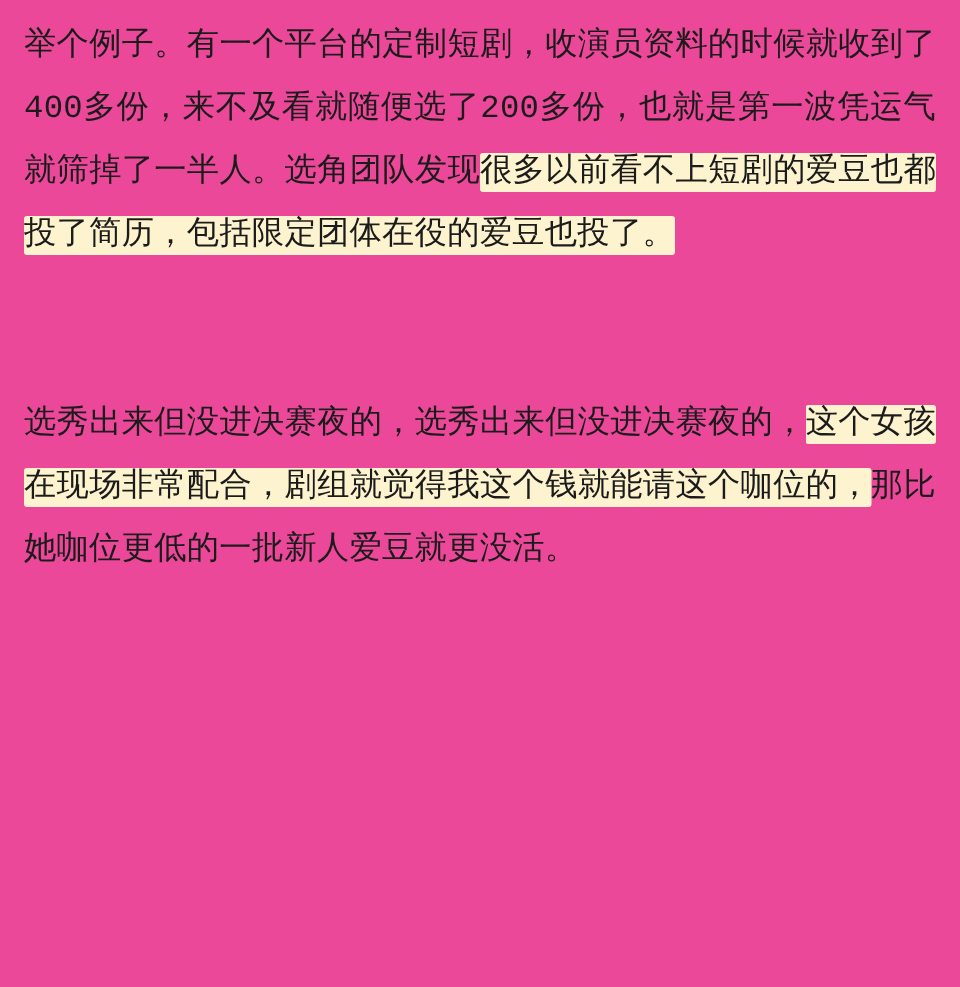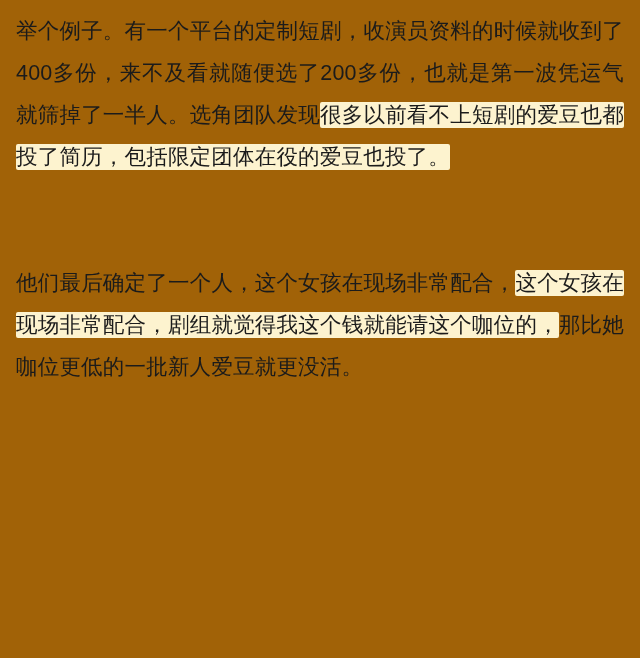--- a/index.html
+++ b/index.html
@@ -12,21 +12,22 @@
     height: 658px;
     font-family: "Liberation Sans", "DejaVu Sans", sans-serif;
     color: #1b1b1b;
     overflow: hidden;
   }
   .page {
     box-sizing: border-box;
     width: 640px;
     height: 658px;
     padding: 10px 16px 0 16px;
-    background: #a16207;
+    background: #ec4899;
+    font-family: Liberation Mono, monospace;
   }
   .para {
     font-size: 21.5px;
     line-height: 42px;
     letter-spacing: 0.2px;
     text-align: justify;
     text-justify: inter-ideograph;
     margin: 0;
     word-break: break-all;
   }
@@ -44,15 +45,15 @@
 </head>
 <body>
 
 <div class="page">
   <p class="para">
     <span>举个例子。有一个平台的定制短剧，收演员资料的时候就收到了400多份，来不及看就随便选了200多份，也就是第一波凭运气就筛掉了一半人。选角团队发现</span><span class="hl">很多以前看不上短剧的爱豆也都投了简历，包括限定团体在役的爱豆也投了。</span>
   </p>
   <div class="spacer"></div>
   <div class="spacer"></div>
   <p class="para">
-    <span>他们最后确定了一个人，这个女孩在现场非常配合，</span><span class="hl">这个女孩在现场非常配合，剧组就觉得我这个钱就能请这个咖位的，</span><span>那比她咖位更低的一批新人爱豆就更没活。</span>
+    <span>选秀出来但没进决赛夜的，选秀出来但没进决赛夜的，</span><span class="hl">这个女孩在现场非常配合，剧组就觉得我这个钱就能请这个咖位的，</span><span>那比她咖位更低的一批新人爱豆就更没活。</span>
   </p>
 </div>
 
 </body></html>

